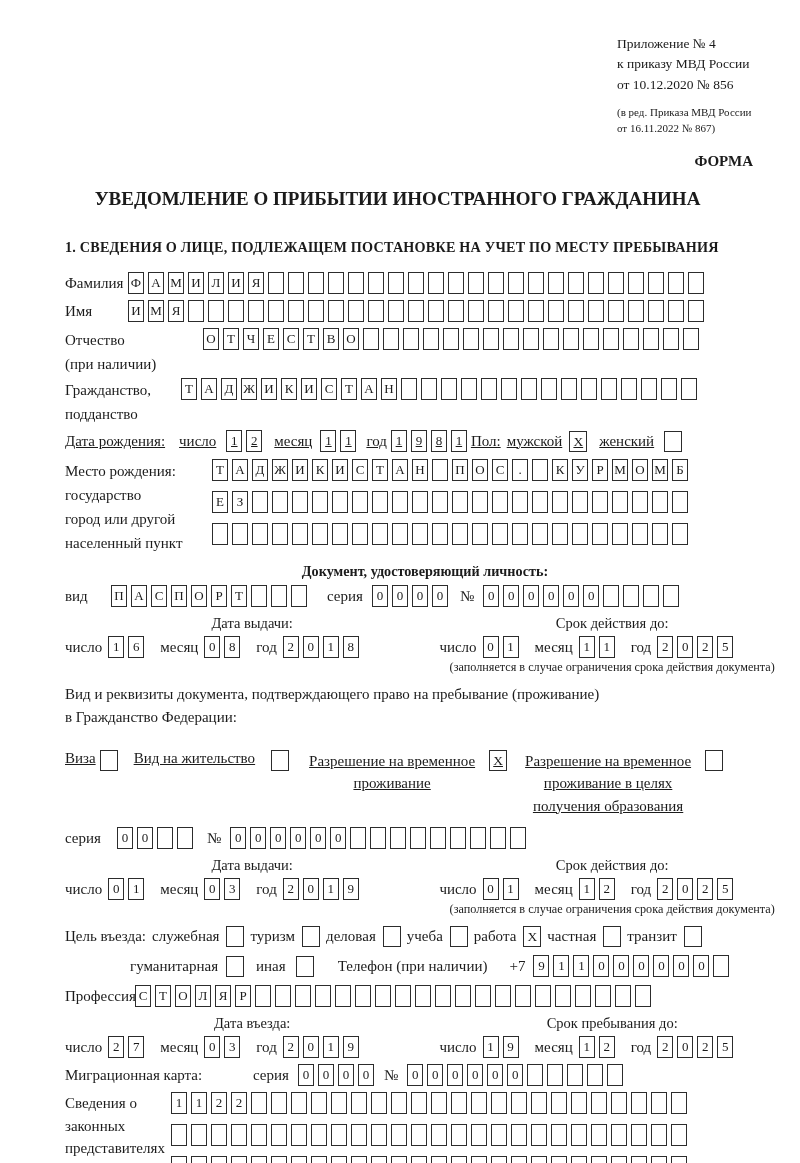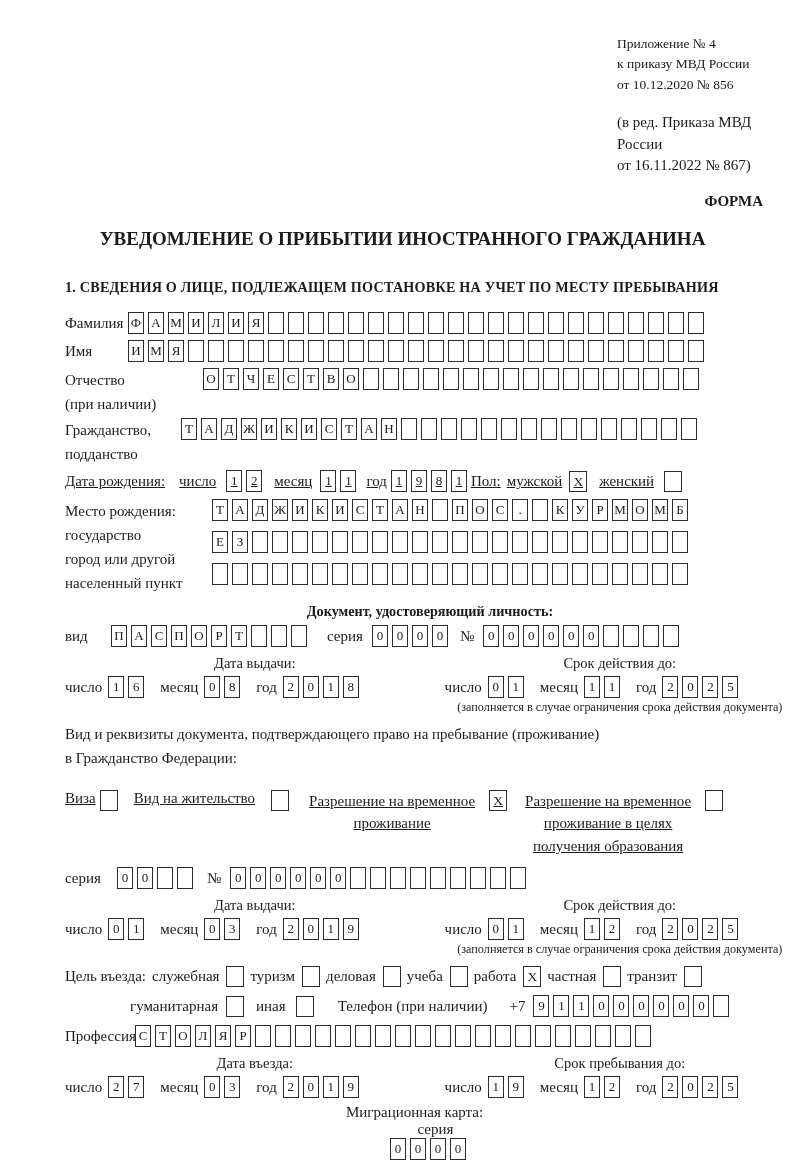--- a/index.html
+++ b/index.html
@@ -1,23 +1,23 @@
 <!DOCTYPE html>
 <html><head>
 <meta charset="utf-8">
 <style>
   * { box-sizing: border-box; }
   html, body { margin: 0; padding: 0; background: #ffffff; }
   .page {
     width: 800px; height: 1163px; overflow: hidden;
     font-family: "Liberation Serif", serif; color: #1b1b1b;
-    padding: 34px 5px 0 65px; position: relative; background: #fff;
+    padding: 34px 15px 0 65px; position: relative; background: #fff;
   }
   .appendix { margin-left: 552px; font-size: 13.5px; line-height: 1.5; }
-  .appendix .amend { font-size: 15px; margin-top: 17px; line-height: 1.45; }
+  .appendix .amend { font-size: 11px; margin-top: 10px; line-height: 1.45; }
   .forma { font-weight: bold; text-align: right; margin: 16px 32px 0 0; font-size: 15px; }
   .title { text-align: center; font-weight: bold; font-size: 19px; line-height: 1.6; margin: 14px 55px 8px 0; }
   .uline { display: inline-block; width: 56px; border-bottom: 2px solid #3a3a3a; height: 14px; margin-left: 8px; }
   .sechead { font-weight: bold; font-size: 14.2px; margin-top: 25px; letter-spacing: .2px; }
 
   .frow { display: flex; align-items: center; margin-top: 6px; }
   .frow.top { align-items: flex-start; }
   .lbl { font-size: 15px; flex: none; }
   .lbl2 { font-size: 15px; line-height: 1.6; flex: none; }
   .boxes { display: flex; flex-wrap: nowrap; flex: none; }
@@ -618,21 +618,21 @@
       <span class="lbl mid">год</span>
       <span class="boxes">
           <span class="cb">2</span>
           <span class="cb">0</span>
           <span class="cb">2</span>
           <span class="cb">5</span>
         </span>
     </span>
   </div>
 
-  <div class="frow" style="flex-direction:column;">
+  <div class="frow" style="">
     <span class="lbl" style="width:168px;">Миграционная карта:</span>
     <span class="lbl" style="margin:0 9px 0 20px;">серия</span>
     <span class="boxes">
         <span class="cb">0</span>
         <span class="cb">0</span>
         <span class="cb">0</span>
         <span class="cb">0</span>
       </span>
     <span class="lbl" style="margin:0 9px 0 6px;">№</span>
     <span class="boxes">

